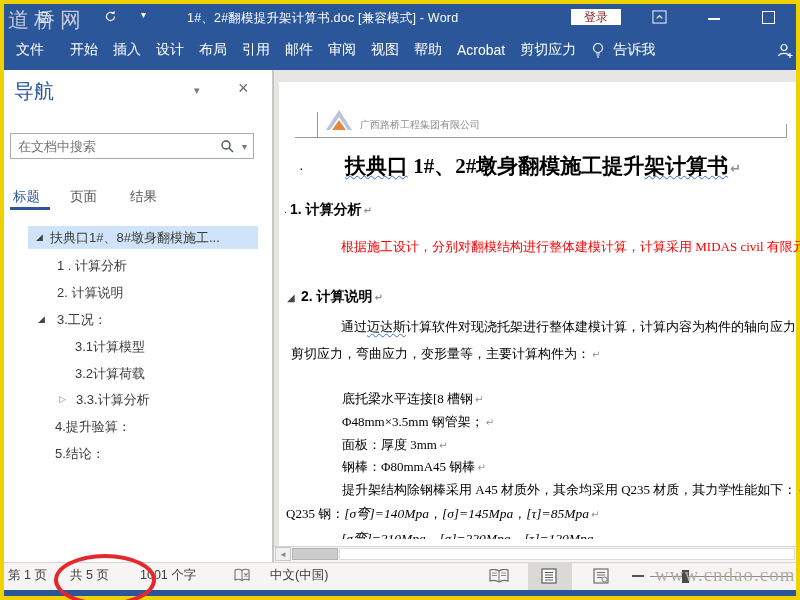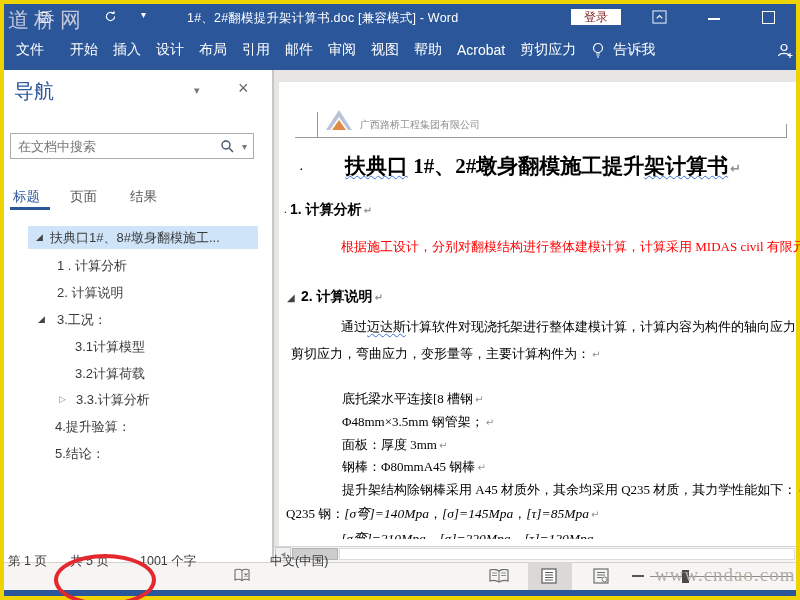--- a/index.html
+++ b/index.html
@@ -40,21 +40,21 @@
   .pm{color:#8f8f8f;font-size:10px;font-family:"DejaVu Sans",sans-serif;margin-left:2px;}
   .formula{font-family:"Liberation Serif",serif;font-style:italic;font-size:13.5px;}
   #clipline{left:341px;top:530px;height:9px;overflow:hidden;line-height:17px;}
   
   #hscroll{left:274px;top:546px;width:522px;height:16px;background:#f5f5f5;border-top:1px solid #d5d5d5;box-sizing:border-box;}
   #hs-btn{left:275px;top:547px;width:16px;height:14px;background:#f0f0f0;border:1px solid #c9c9c9;box-sizing:border-box;color:#8a8a8a;font-size:8px;text-align:center;line-height:13px;}
   #hs-thumb{left:292px;top:548px;width:46px;height:12px;background:#cdcdcd;border:1px solid #b3b3b3;box-sizing:border-box;}
   #hs-track{left:339px;top:548px;width:456px;height:12px;background:#fff;border:1px solid #dcdcdc;box-sizing:border-box;}
   
   #statusbar{left:4px;top:562px;width:792px;height:28px;background:#f6f5f3;border-top:1px solid #d5d2cf;box-sizing:border-box;}
-  .stext{font-size:12.5px;color:#3b3b3b;top:553px;}
+  .stext{font-size:12.5px;color:#3b3b3b;top:567px;}
   #viewbtn-active{left:528px;top:562px;width:44px;height:28px;background:#dbd9d6;}
   #bluestrip{left:4px;top:590px;width:792px;height:6px;background:#2b579a;}
   
   #red-ellipse{left:54px;top:554px;width:94px;height:44px;border:4px solid #e5272e;border-radius:50%;z-index:30;}
   #wm-top{left:8px;top:6px;font-family:"Liberation Serif",serif;font-size:21px;color:rgba(218,220,228,.85);letter-spacing:5px;z-index:20;}
   #wm-bottom{left:655px;top:564px;font-family:"Liberation Serif",serif;font-size:19px;color:#b5aba2;z-index:20;letter-spacing:1px;}
   svg{display:block;}
 </style>
 </head>
 <body>

